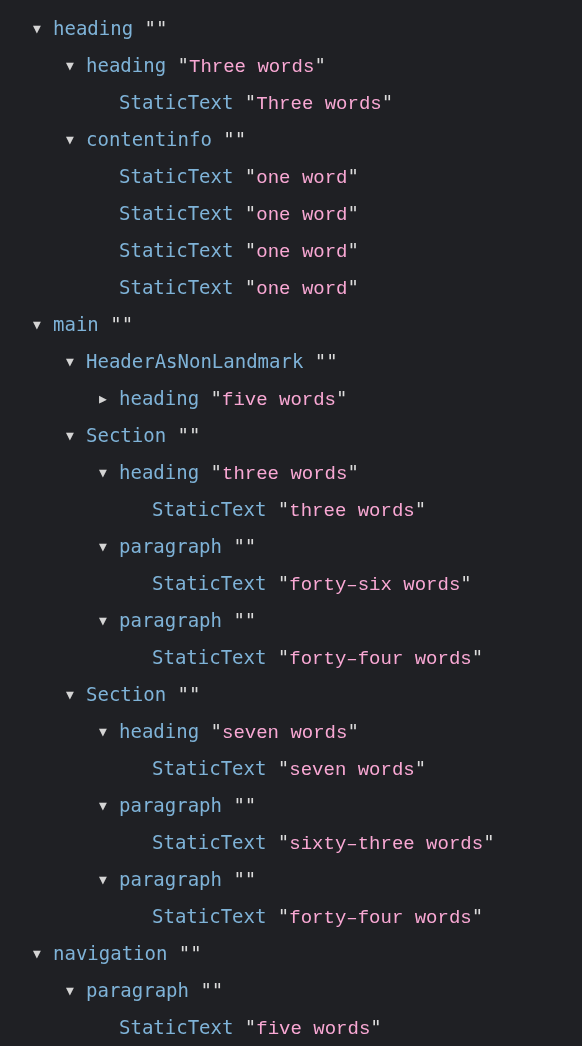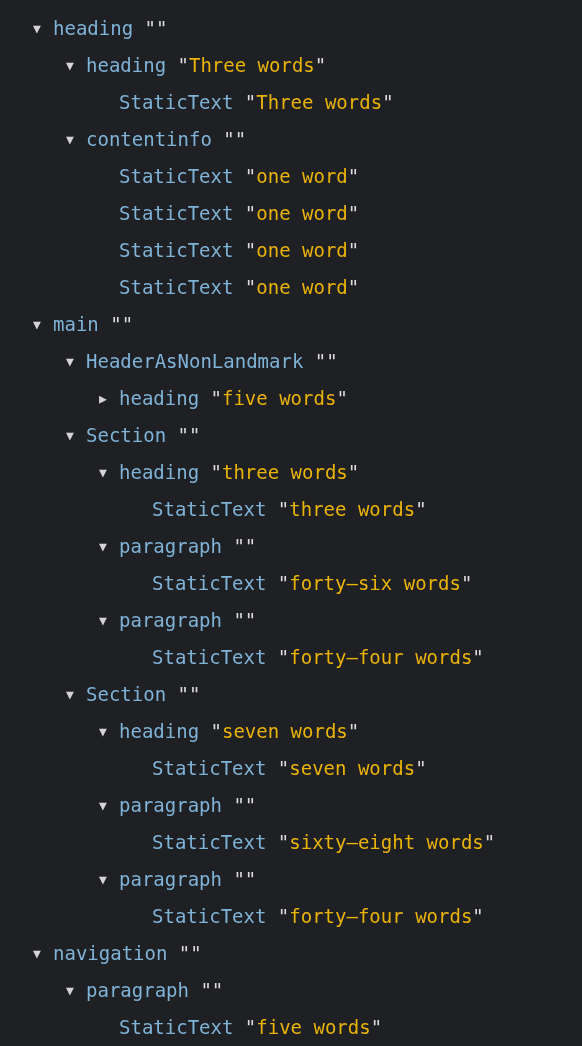--- a/index.html
+++ b/index.html
@@ -59,21 +59,22 @@
 
   .role {
     color: #7fb3d8;
   }
 
   .quote {
     color: #dcdcdc;
   }
 
   .value {
-    color: #eab308;
+    color: #f9a8d4;
+    font-family: Liberation Mono, monospace;
   }
 </style>
 </head>
 <body>
 
 <div id="a11y-tree">
   <div class="tree-rows">
       <div class="tree-row"><span class="twisty none">▼</span><span class="role">StaticText</span> <span class="quote">"</span><span class="value">one word</span><span class="quote">"</span></div>
       <div class="tree-row"><span class="indent" style="width: 33px;"></span><span class="twisty">▼</span><span class="role">heading</span> <span class="quote">"</span><span class="value"></span><span class="quote">"</span></div>
       <div class="tree-row"><span class="indent" style="width: 66px;"></span><span class="twisty">▼</span><span class="role">heading</span> <span class="quote">"</span><span class="value">Three words</span><span class="quote">"</span></div>
@@ -90,20 +91,20 @@
       <div class="tree-row"><span class="indent" style="width: 99px;"></span><span class="twisty">▼</span><span class="role">heading</span> <span class="quote">"</span><span class="value">three words</span><span class="quote">"</span></div>
       <div class="tree-row"><span class="indent" style="width: 132px;"></span><span class="twisty none">▼</span><span class="role">StaticText</span> <span class="quote">"</span><span class="value">three words</span><span class="quote">"</span></div>
       <div class="tree-row"><span class="indent" style="width: 99px;"></span><span class="twisty">▼</span><span class="role">paragraph</span> <span class="quote">"</span><span class="value"></span><span class="quote">"</span></div>
       <div class="tree-row"><span class="indent" style="width: 132px;"></span><span class="twisty none">▼</span><span class="role">StaticText</span> <span class="quote">"</span><span class="value">forty–six words</span><span class="quote">"</span></div>
       <div class="tree-row"><span class="indent" style="width: 99px;"></span><span class="twisty">▼</span><span class="role">paragraph</span> <span class="quote">"</span><span class="value"></span><span class="quote">"</span></div>
       <div class="tree-row"><span class="indent" style="width: 132px;"></span><span class="twisty none">▼</span><span class="role">StaticText</span> <span class="quote">"</span><span class="value">forty–four words</span><span class="quote">"</span></div>
       <div class="tree-row"><span class="indent" style="width: 66px;"></span><span class="twisty">▼</span><span class="role">Section</span> <span class="quote">"</span><span class="value"></span><span class="quote">"</span></div>
       <div class="tree-row"><span class="indent" style="width: 99px;"></span><span class="twisty">▼</span><span class="role">heading</span> <span class="quote">"</span><span class="value">seven words</span><span class="quote">"</span></div>
       <div class="tree-row"><span class="indent" style="width: 132px;"></span><span class="twisty none">▼</span><span class="role">StaticText</span> <span class="quote">"</span><span class="value">seven words</span><span class="quote">"</span></div>
       <div class="tree-row"><span class="indent" style="width: 99px;"></span><span class="twisty">▼</span><span class="role">paragraph</span> <span class="quote">"</span><span class="value"></span><span class="quote">"</span></div>
-      <div class="tree-row"><span class="indent" style="width: 132px;"></span><span class="twisty none">▼</span><span class="role">StaticText</span> <span class="quote">"</span><span class="value">sixty–eight words</span><span class="quote">"</span></div>
+      <div class="tree-row"><span class="indent" style="width: 132px;"></span><span class="twisty none">▼</span><span class="role">StaticText</span> <span class="quote">"</span><span class="value">sixty–three words</span><span class="quote">"</span></div>
       <div class="tree-row"><span class="indent" style="width: 99px;"></span><span class="twisty">▼</span><span class="role">paragraph</span> <span class="quote">"</span><span class="value"></span><span class="quote">"</span></div>
       <div class="tree-row"><span class="indent" style="width: 132px;"></span><span class="twisty none">▼</span><span class="role">StaticText</span> <span class="quote">"</span><span class="value">forty–four words</span><span class="quote">"</span></div>
       <div class="tree-row"><span class="indent" style="width: 33px;"></span><span class="twisty">▼</span><span class="role">navigation</span> <span class="quote">"</span><span class="value"></span><span class="quote">"</span></div>
       <div class="tree-row"><span class="indent" style="width: 66px;"></span><span class="twisty">▼</span><span class="role">paragraph</span> <span class="quote">"</span><span class="value"></span><span class="quote">"</span></div>
       <div class="tree-row"><span class="indent" style="width: 99px;"></span><span class="twisty none">▼</span><span class="role">StaticText</span> <span class="quote">"</span><span class="value">five words</span><span class="quote">"</span></div>
     </div>
 </div>
 
 </body></html>

